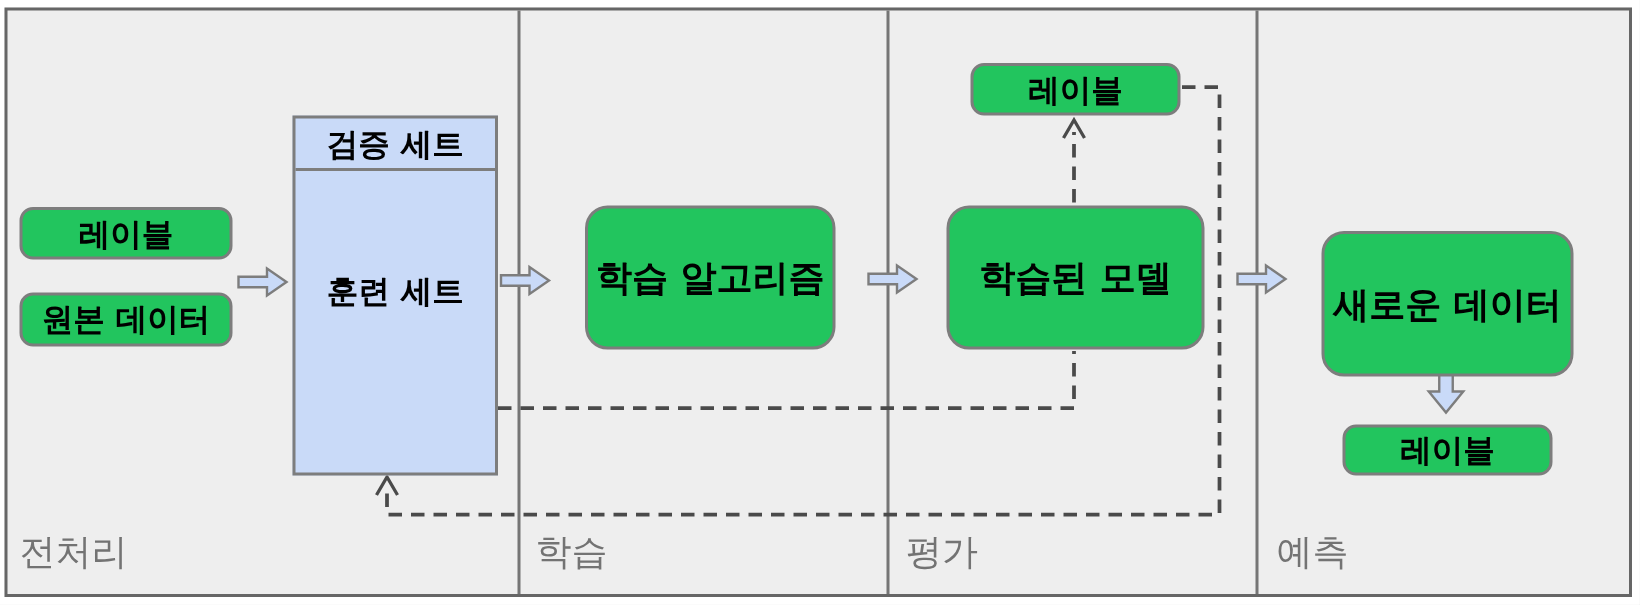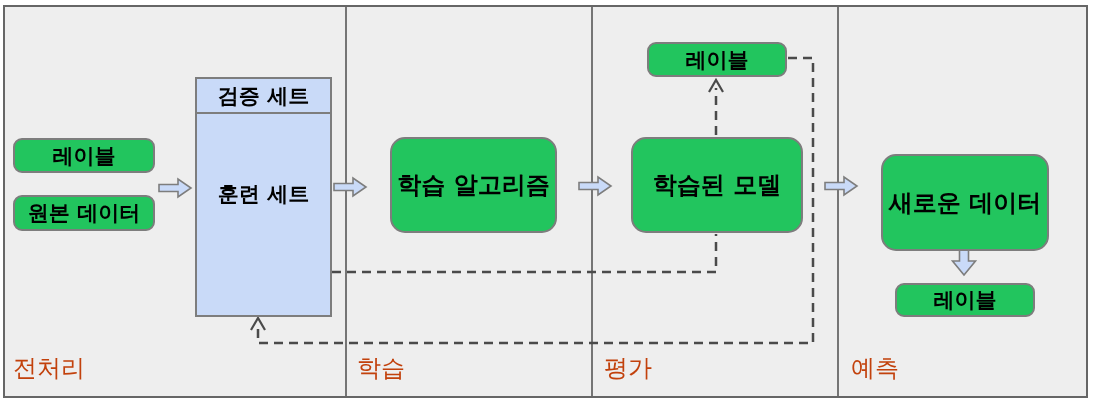--- a/index.html
+++ b/index.html
@@ -9,21 +9,21 @@
     color:#000;
   }
   .frame {
     position:absolute; left:3px; top:5px; width:1085px; height:393px;
     background:#eeeeee; border:2px solid #666666; box-sizing:border-box;
   }
   .divider { position:absolute; top:7px; height:389px; width:2px; background:#757575; }
   .divider.d1 { left:345px; }
   .divider.d2 { left:591px; }
   .divider.d3 { left:837px; }
-  .sec-label { position:absolute; font-size:24px; line-height:30px; color:#c2410c; white-space:nowrap; }
+  .sec-label { position:absolute; font-size:24px; line-height:30px; color:#737373; white-space:nowrap; }
   .sec-label.s1 { left:13px;  top:353px; }
   .sec-label.s2 { left:357px; top:353px; }
   .sec-label.s3 { left:604px; top:353px; }
   .sec-label.s4 { left:851px; top:353px; }
   .node {
     position:absolute; box-sizing:border-box;
     background:#22c55e; border:2px solid #7d7d7d;
     display:flex; align-items:center; justify-content:center;
     font-weight:700; font-size:21px; white-space:nowrap;
   }

